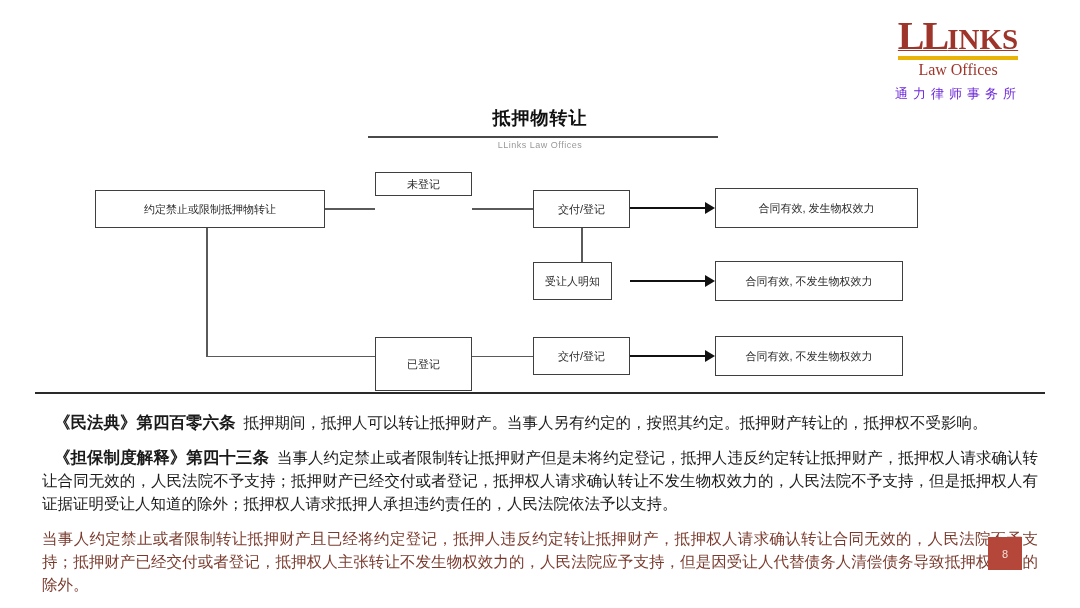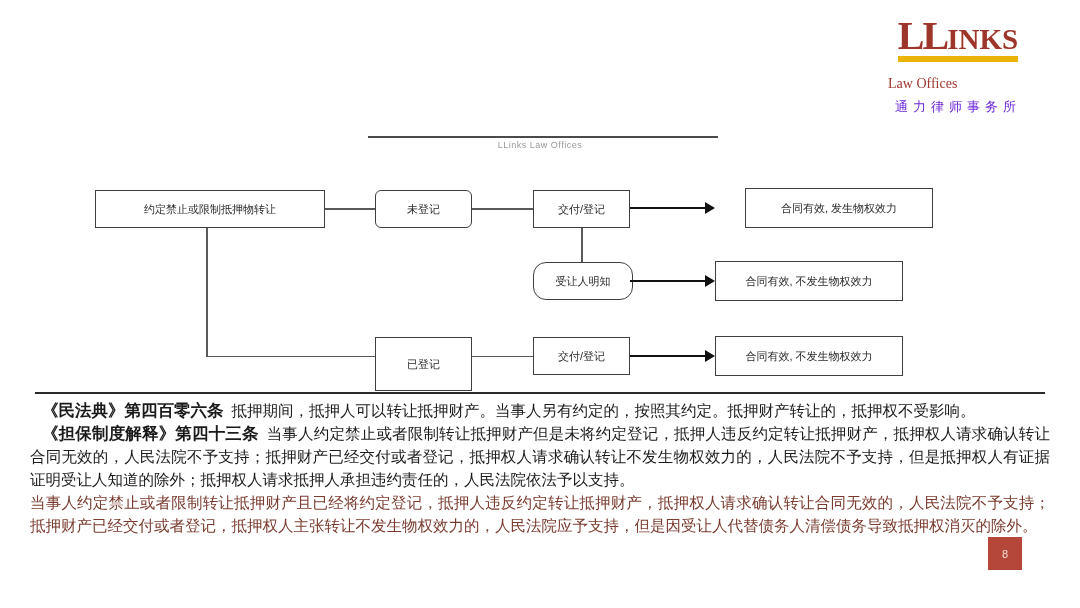--- a/index.html
+++ b/index.html
@@ -2,75 +2,76 @@
 <html><head>
 <meta charset="utf-8">
 <style>
   * { margin: 0; padding: 0; box-sizing: border-box; }
   html, body { width: 1080px; height: 608px; background: #ffffff; overflow: hidden; }
   body { font-family: "Liberation Sans", "DejaVu Sans", sans-serif; color: #1c1c1c; }
   .slide { position: relative; width: 1080px; height: 608px; background: #fff; }
 
   
   .logo { position: absolute; top: 16px; right: 52px; width: 140px; text-align: center; color: #9e352b; }
-  .logo-en { display: inline-block; border-bottom: 6px solid #eab308; padding-bottom: 0; line-height: 1; white-space: nowrap; }
+  .logo-en { display: inline-block; border-bottom: 4px solid #eab308; padding-bottom: 0; line-height: 1; white-space: nowrap; text-decoration: underline; }
   .logo-ll { font-family: "Liberation Serif", "DejaVu Serif", serif; font-weight: 700; font-size: 40px; letter-spacing: -2px; }
   .logo-inks { font-family: "Liberation Serif", "DejaVu Serif", serif; font-weight: 700; font-size: 29px; letter-spacing: 0px; }
-  .logo-sub { font-family: "Liberation Serif", "DejaVu Serif", serif; font-size: 14px; text-align: left; margin-top: 14px; color: #9e352b; }
+  .logo-sub { font-family: "Liberation Serif", "DejaVu Serif", serif; font-size: 16px; text-align: center; margin-top: 1px; color: #9e352b; }
   .logo-cn { margin-top: 6px; font-size: 13px; letter-spacing: 5px; color: #6d28d9; white-space: nowrap; }
 
   
   .title { position: absolute; top: 106px; left: 0; width: 100%; text-align: center; font-size: 18px; font-weight: 700; color: #111; letter-spacing: 1px; }
   .title-rule { position: absolute; top: 136px; left: 368px; width: 350px; height: 2px; background: #4a4a4a; }
   .title-sub { position: absolute; top: 140px; left: 0; width: 100%; text-align: center; font-size: 9px; color: #999; letter-spacing: 0.5px; }
 
   
   .fbox { position: absolute; border: 1.5px solid #3f3f3f; background: #fff; display: flex; align-items: center; justify-content: center; font-size: 11px; color: #2b2b2b; text-align: center; padding: 2px; }
   .box-a { left: 95px;  top: 190px; width: 230px; height: 38px; }
-  .box-b { left: 375px; top: 190px; width: 97px;  height: 38px; border-radius: 6px; }
+  .box-b { left: 375px; top: 172px; width: 97px;  height: 24px; }
   .box-c { left: 533px; top: 190px; width: 97px;  height: 38px; }
-  .box-d { left: 745px; top: 188px; width: 188px; height: 40px; }
-  .box-e { left: 533px; top: 262px; width: 100px;  height: 38px; border-radius: 13px; }
+  .box-d { left: 715px; top: 188px; width: 203px; height: 40px; }
+  .box-e { left: 533px; top: 262px; width: 79px;  height: 38px; }
   .box-f { left: 715px; top: 261px; width: 188px; height: 40px; }
   .box-g { left: 375px; top: 337px; width: 97px;  height: 54px; }
   .box-h { left: 533px; top: 337px; width: 97px;  height: 38px; }
   .box-i { left: 715px; top: 336px; width: 188px; height: 40px; }
 
   
   .line-h { position: absolute; height: 1.5px; background: #5a5a5a; }
   .line-v { position: absolute; width: 1.5px; background: #5a5a5a; }
   .shaft  { position: absolute; height: 2px; background: #111; }
   .ahead  { position: absolute; width: 0; height: 0; border-left: 10px solid #111; border-top: 6px solid transparent; border-bottom: 6px solid transparent; }
 
   
   .divider { position: absolute; top: 392px; left: 35px; width: 1010px; height: 1.5px; background: #2a2a2a; }
 
   
   .textblock { position: absolute; top: 399px; left: 30px; width: 1020px; font-size: 15.5px; line-height: 23px; color: #1a1a1a; text-align: justify; }
-  .para { margin: 0; }
+  .para { margin: 12px; }
   .para.indent { text-indent: 12px; }
   .phead { font-weight: 700; font-size: 16.5px; margin-right: 8px; }
   .p3 { color: #7a3b2e; }
 
   
   .pagebadge { position: absolute; left: 988px; top: 537px; width: 34px; height: 33px; background: #b5473a; color: #f3ded6; display: flex; align-items: center; justify-content: center; font-size: 11px; }
 </style>
 </head>
 <body>
 
 <div class="slide">
 
   <div class="logo">
     <div class="logo-en">
       <span class="logo-ll">LL</span><span class="logo-inks">INKS</span>
     </div>
     <div class="logo-sub">Law Offices</div>
     <div class="logo-cn">通力律师事务所</div>
   </div>
 
+  <div class="title">抵押物转让</div>
   <div class="title-rule"></div>
   <div class="title-sub">LLinks Law Offices</div>
 
   <div class="fbox box-a">约定禁止或限制抵押物转让</div>
   <div class="fbox box-b">未登记</div>
   <div class="fbox box-c">交付/登记</div>
   <div class="fbox box-d">合同有效, 发生物权效力</div>
   <div class="fbox box-e">受让人明知</div>
   <div class="fbox box-f">合同有效, 不发生物权效力</div>
   <div class="fbox box-g">已登记</div>

